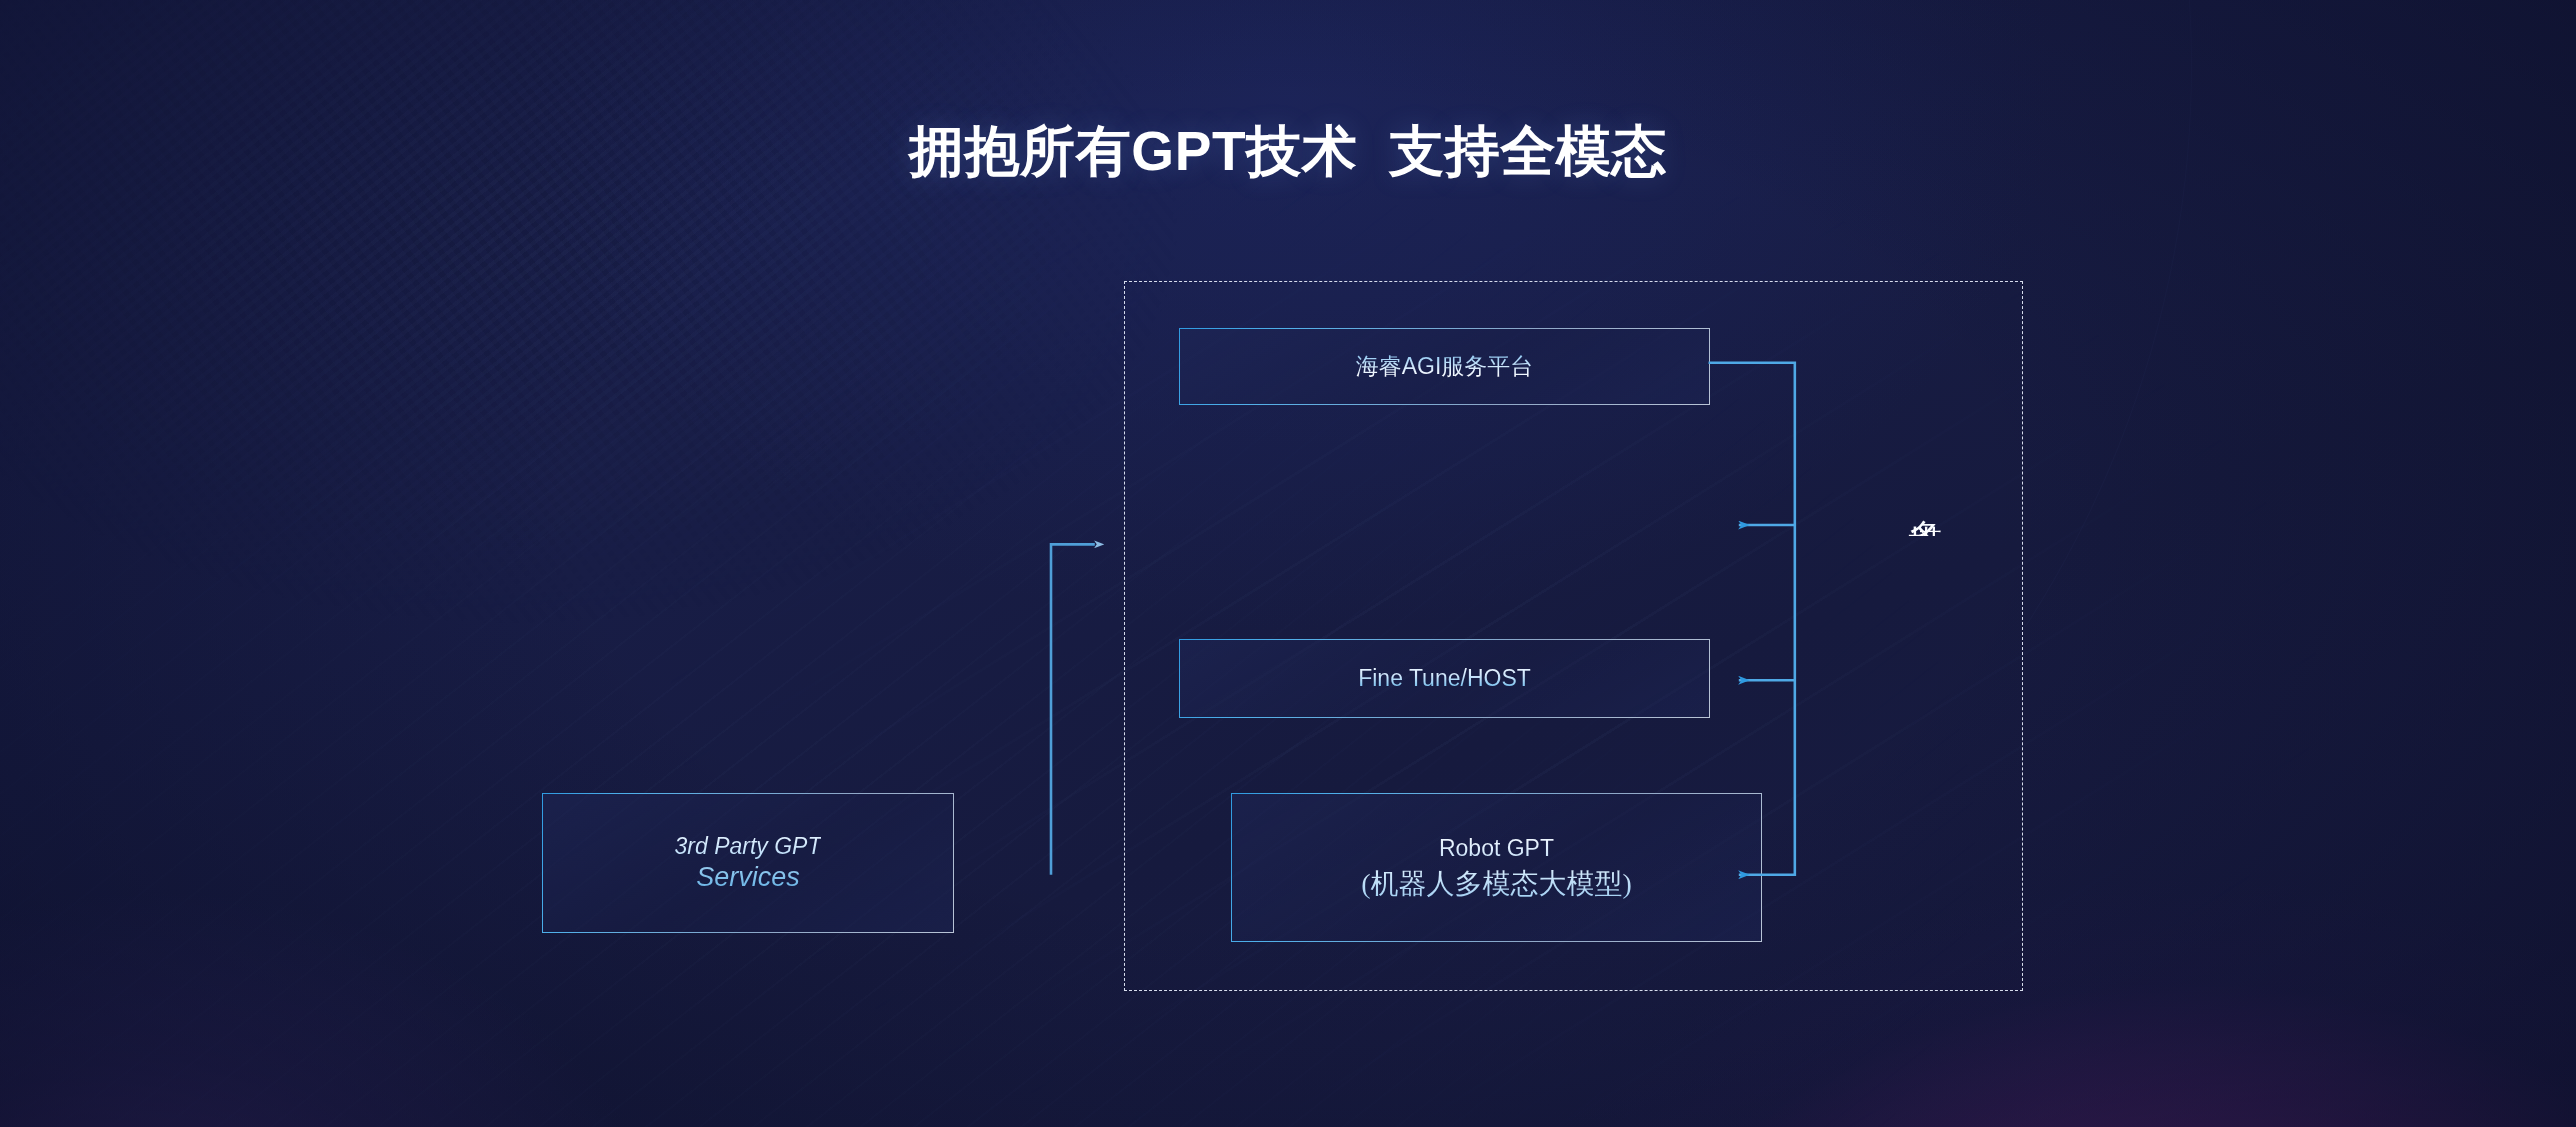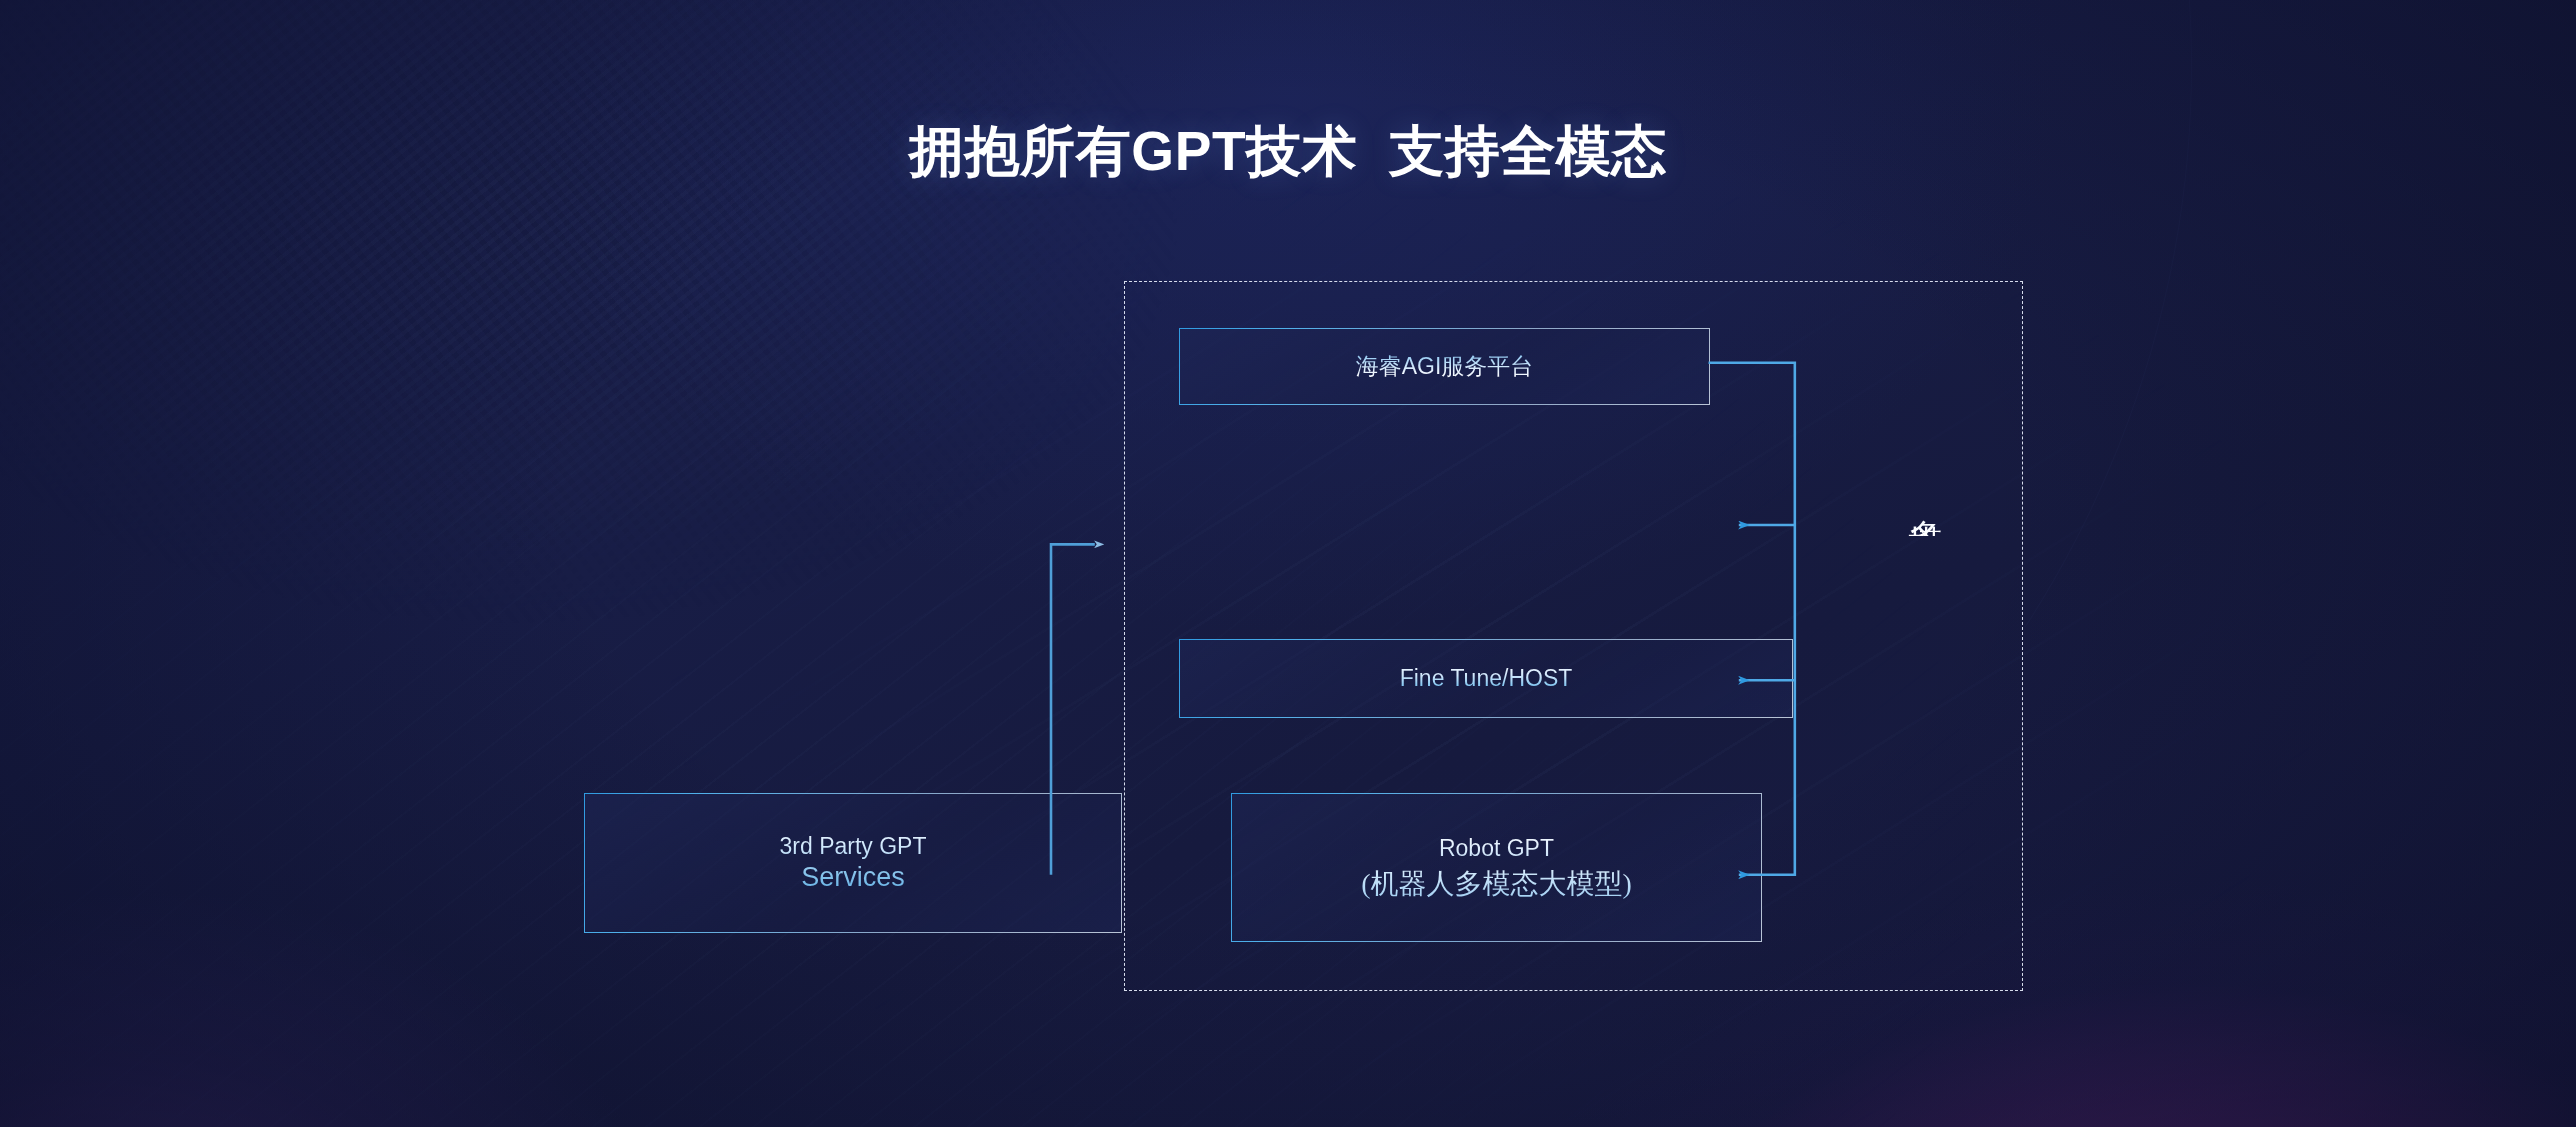--- a/index.html
+++ b/index.html
@@ -165,23 +165,23 @@
     background: linear-gradient(180deg, #d7ebfb 0%, #b9dbf6 55%, #a3d0f3 100%);
     -webkit-background-clip: text;
     background-clip: text;
     color: transparent;
     font-size: 28px;
     font-family: Liberation Serif, serif;
   }
 
   #node-agi     { left: 1179px; top: 328px;  width: 531px; height: 77px; }
   #node-prompt  { left: 1179px; top: 484px;  width: 531px; height: 79px; }
-  #node-finetune{ left: 1179px; top: 639px;  width: 614px; height: 79px; }
+  #node-finetune{ left: 1179px; top: 639px;  width: 531px; height: 79px; }
   #node-robot   { left: 1231px; top: 793px; width: 531px; height: 149px; }
-  #node-third   { left: 584px;  top: 793px; width: 538px; height: 82px; }
+  #node-third   { left: 542px;  top: 793px; width: 412px; height: 82px; font-style: italic; }
   #node-third.node { height: 140px; top: 793px; }
 
   
   .connectors {
     position: absolute;
     left: 0; top: 0;
     width: 2576px; height: 1128px;
     pointer-events: none;
   }
 

